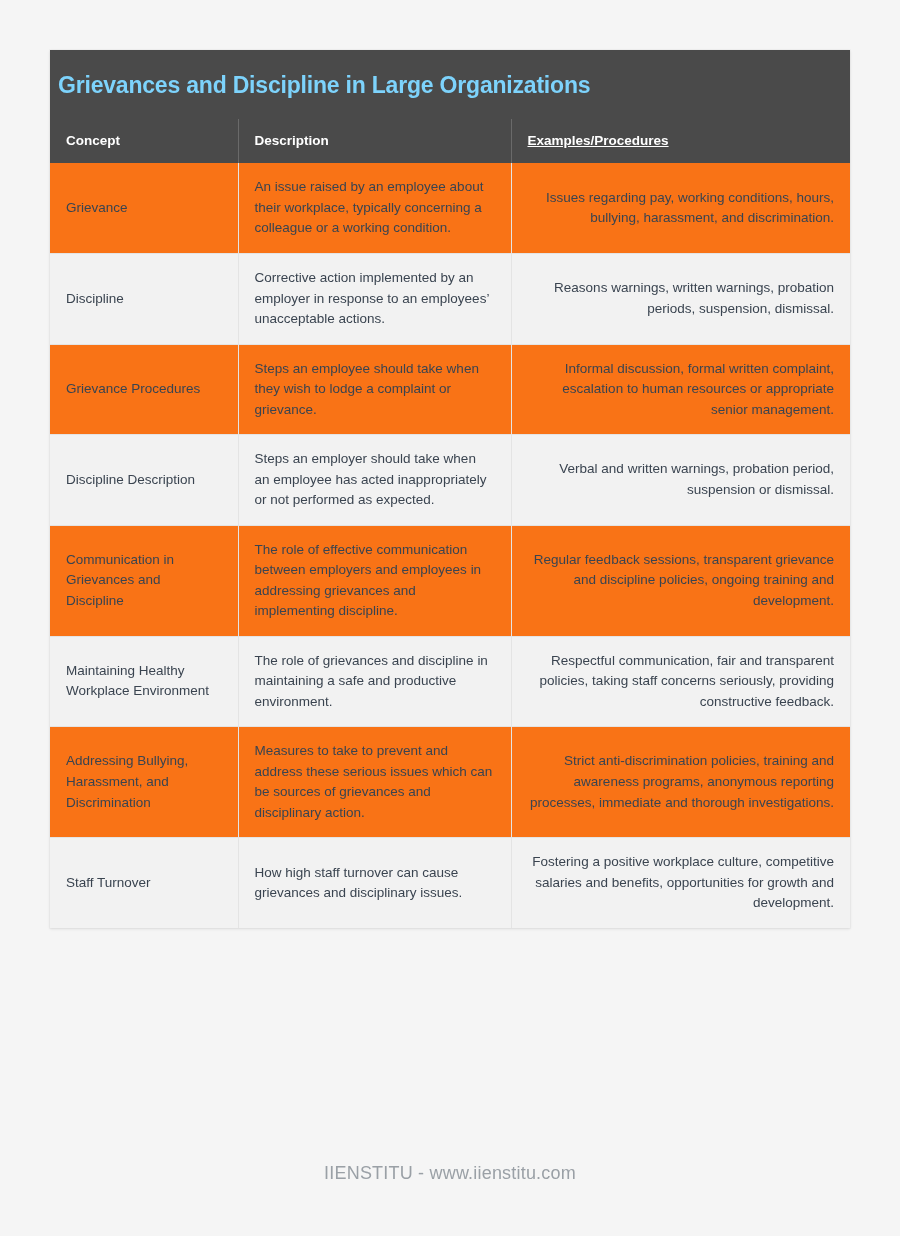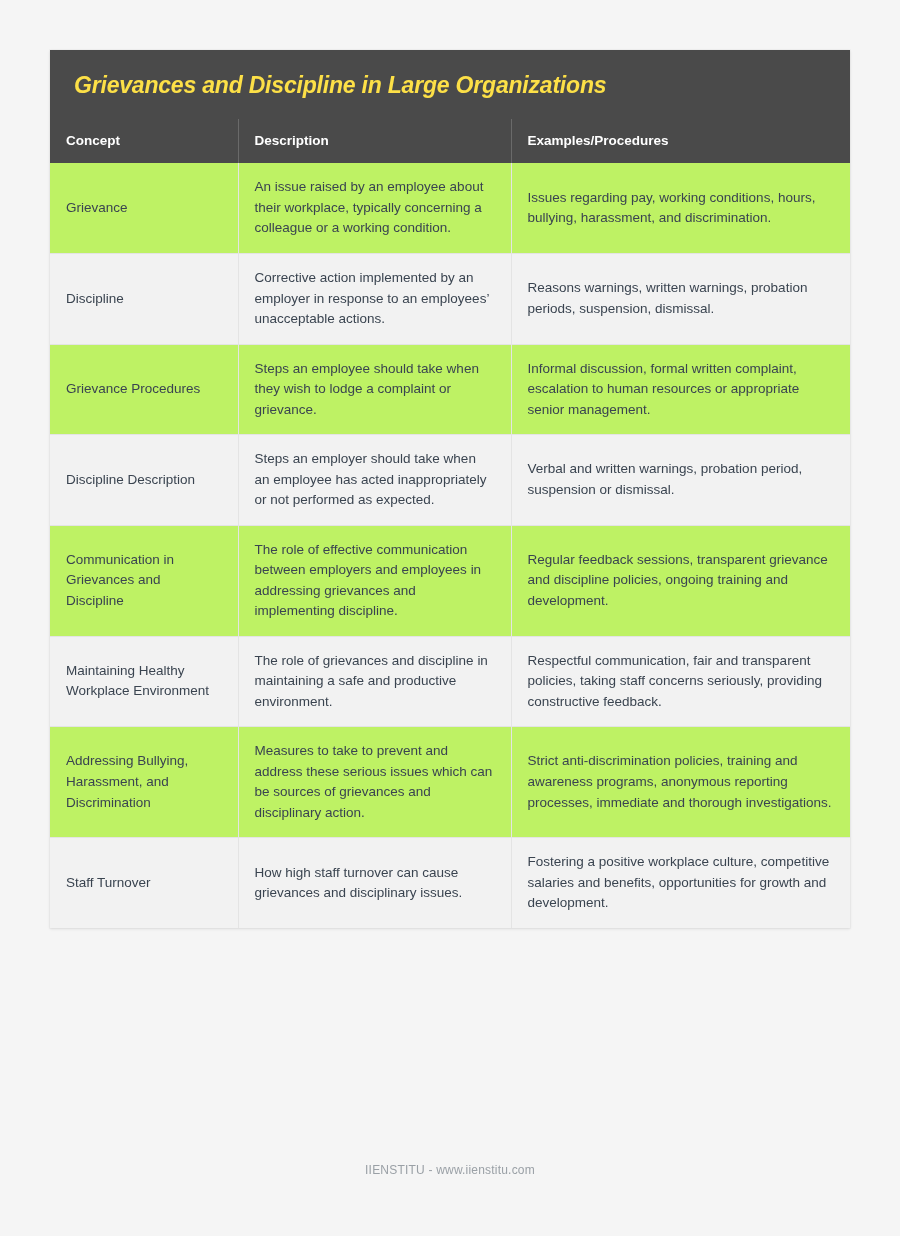--- a/index.html
+++ b/index.html
@@ -22,79 +22,80 @@
   .table-wrap {
     position: absolute;
     left: 50px;
     top: 50px;
     width: 800px;
     background: #ffffff;
     box-shadow: 0 1px 3px rgba(0,0,0,0.10), 0 0 0 1px rgba(0,0,0,0.02);
   }
   .table-title {
     background: #4a4a4a;
-    color: #fde047;
+    color: #7dd3fc;
     font-size: 23px;
     font-weight: bold;
     letter-spacing: -0.2px;
-    padding: 22px 16px 21px 24px;
+    padding: 22px 16px 21px 8px;
     line-height: 1.15;
     box-sizing: border-box;
-    font-style: italic;
   }
   table.data-table {
     width: 100%;
     border-collapse: collapse;
     table-layout: fixed;
-    background: #bef264;
+    background: #f97316;
   }
   table.data-table thead th {
     background: #4a4a4a;
     color: #ffffff;
     font-size: 13.5px;
     font-weight: bold;
     text-align: left;
     padding: 14px 16px 15px 16px;
     vertical-align: middle;
     border-right: 1px solid #6a6a6a;
     box-sizing: border-box;
   }
   table.data-table thead th:last-child {
     border-right: none;
+    text-decoration: underline;
   }
   table.data-table tbody td {
     font-size: 13.5px;
     color: #3a4450;
     line-height: 1.52;
     padding: 14px 16px;
     vertical-align: middle;
     border-right: 1px solid #e4e4e4;
     border-bottom: 1px solid #e4e4e4;
     box-sizing: border-box;
   }
   table.data-table tbody td:last-child {
     border-right: none;
+    text-align: right;
   }
   table.data-table tbody tr:nth-child(even) td {
     background: #f2f2f2;
   }
   table.data-table tbody tr:last-child td {
     border-bottom: none;
   }
   col.c-concept { width: 188px; }
   col.c-desc    { width: 273px; }
   col.c-ex      { width: 339px; }
 
   .footer-note {
     position: absolute;
     left: 0;
     top: 1163px;
     width: 900px;
     text-align: center;
-    font-size: 12px;
+    font-size: 18px;
     color: #9aa0a6;
     letter-spacing: 0.2px;
   }
 </style>
 </head>
 <body>
 
 <div class="page">
 
   <div class="table-wrap">

